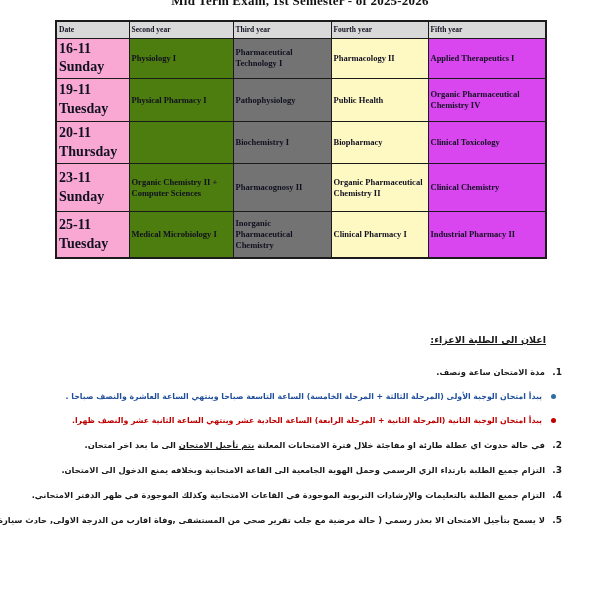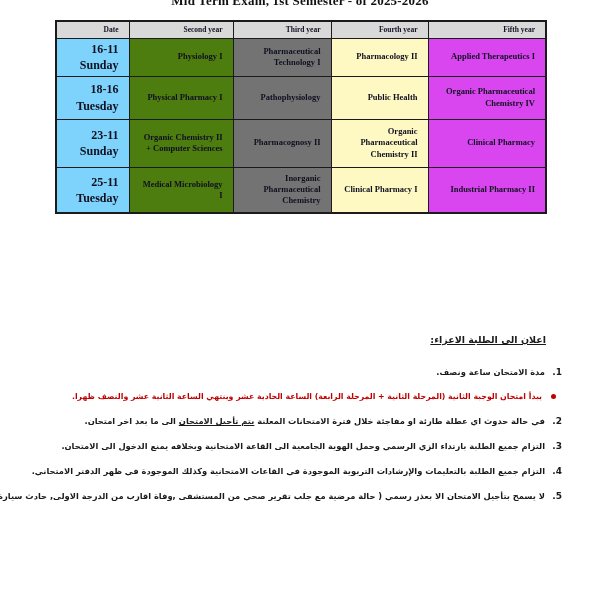--- a/index.html
+++ b/index.html
@@ -6,25 +6,25 @@
   html,body { width:600px; height:600px; background:#ffffff; overflow:hidden; position:relative;
               font-family:"Liberation Serif", serif; color:#111; }
 
   
   .doc-title { position:absolute; top:-7px; left:0; right:0; text-align:center;
                font-weight:bold; font-size:13px; letter-spacing:.2px; white-space:nowrap; }
 
   
   table.exam { position:absolute; left:55px; top:20px; width:490px;
                border-collapse:collapse; table-layout:fixed; }
-  table.exam td, table.exam th { border:1px solid #1b1b1b; text-align:right; vertical-align:middle;
-               padding:1px 10px; font-weight:bold; color:#101020; }
+  table.exam td, table.exam th { border:1px solid #1b1b1b; text-align:left; vertical-align:middle;
+               padding:1px 2px; font-weight:bold; color:#101020; }
   table.exam { border:2px solid #1b1b1b; }
   th.hdr { background:#d9d9d9; font-size:7.5px; height:17px; }
-  td.datec { background:#7dd3fc; font-size:12px; line-height:1.35; }
+  td.datec { background:#f9a8d4; font-size:14px; line-height:1.35; }
   td.c-green  { background:#4d7c0f; font-size:8.5px; line-height:1.3; }
   td.c-blue   { background:#737373; font-size:8.5px; line-height:1.3; }
   td.c-yellow { background:#fef9c3; font-size:8.5px; line-height:1.3; }
   td.c-pink   { background:#d946ef; font-size:8.5px; line-height:1.3; }
   .col-date{width:73px;} .col-2{width:104px;} .col-3{width:98px;} .col-4{width:97px;} .col-5{width:118px;}
   td .arb { font-family:"DejaVu Sans", sans-serif; font-size:9px; }
 
   
   .announce { position:absolute; top:334px; right:38px; left:20px; direction:rtl; text-align:right;
               font-family:"DejaVu Sans", sans-serif; font-weight:bold; font-size:8.5px; color:#1a1a1a; }
@@ -67,37 +67,47 @@
       <span style="display:block">16-11</span>
       <span style="display:block">Sunday</span>
     </td>
     <td class="c-green">Physiology I</td>
     <td class="c-blue">Pharmaceutical Technology I</td>
     <td class="c-yellow">Pharmacology II</td>
     <td class="c-pink">Applied Therapeutics I</td>
   </tr>
   <tr style="height:43px;">
     <td class="datec">
-      <span style="display:block">18-16</span>
+      <span style="display:block">19-11</span>
       <span style="display:block">Tuesday</span>
     </td>
     <td class="c-green">Physical Pharmacy I</td>
     <td class="c-blue">Pathophysiology</td>
     <td class="c-yellow">Public Health</td>
     <td class="c-pink">Organic Pharmaceutical Chemistry IV</td>
+  </tr>
+  <tr style="height:42px;">
+    <td class="datec">
+      <span style="display:block">20-11</span>
+      <span style="display:block">Thursday</span>
+    </td>
+    <td class="c-green"></td>
+    <td class="c-blue">Biochemistry I</td>
+    <td class="c-yellow">Biopharmacy</td>
+    <td class="c-pink">Clinical Toxicology</td>
   </tr>
   <tr style="height:48px;">
     <td class="datec">
       <span style="display:block">23-11</span>
       <span style="display:block">Sunday</span>
     </td>
     <td class="c-green">Organic Chemistry II + Computer Sciences</td>
     <td class="c-blue">Pharmacognosy II</td>
     <td class="c-yellow">Organic Pharmaceutical Chemistry II</td>
-    <td class="c-pink">Clinical Pharmacy</td>
+    <td class="c-pink">Clinical Chemistry</td>
   </tr>
   <tr style="height:46px;">
     <td class="datec">
       <span style="display:block">25-11</span>
       <span style="display:block">Tuesday</span>
     </td>
     <td class="c-green">Medical Microbiology I</td>
     <td class="c-blue">Inorganic Pharmaceutical Chemistry</td>
     <td class="c-yellow">Clinical Pharmacy I</td>
     <td class="c-pink">Industrial Pharmacy II</td>
@@ -108,20 +118,24 @@
 <div class="announce">
   <div>
     <span class="heading">اعلان الى الطلبة الاعزاء:</span>
   </div>
 
   <div class="item">
     <span class="num">1.</span>
     <span class="txt">مدة الامتحان ساعة ونصف.</span>
   </div>
 
+  <div class="bullet blue">
+    <span class="dot"></span>
+    <span class="txt">يبدأ امتحان الوجبة الأولى (المرحلة الثالثة + المرحلة الخامسة) الساعة التاسعة صباحا وينتهي الساعة العاشرة والنصف صباحا .</span>
+  </div>
 
   <div class="bullet red">
     <span class="dot"></span>
     <span class="txt">يبدأ امتحان الوجبة الثانية (المرحلة الثانية + المرحلة الرابعة) الساعة الحادية عشر وينتهي الساعة الثانية عشر والنصف ظهرا.</span>
   </div>
 
   <div class="item">
     <span class="num">2.</span>
     <span class="txt"><span>في حالة حدوث اي عطلة طارئة او مفاجئة خلال فترة الامتحانات المعلنة </span><span class="u">يتم تأجيل الامتحان</span><span> الى ما بعد اخر امتحان.</span></span>
   </div>

